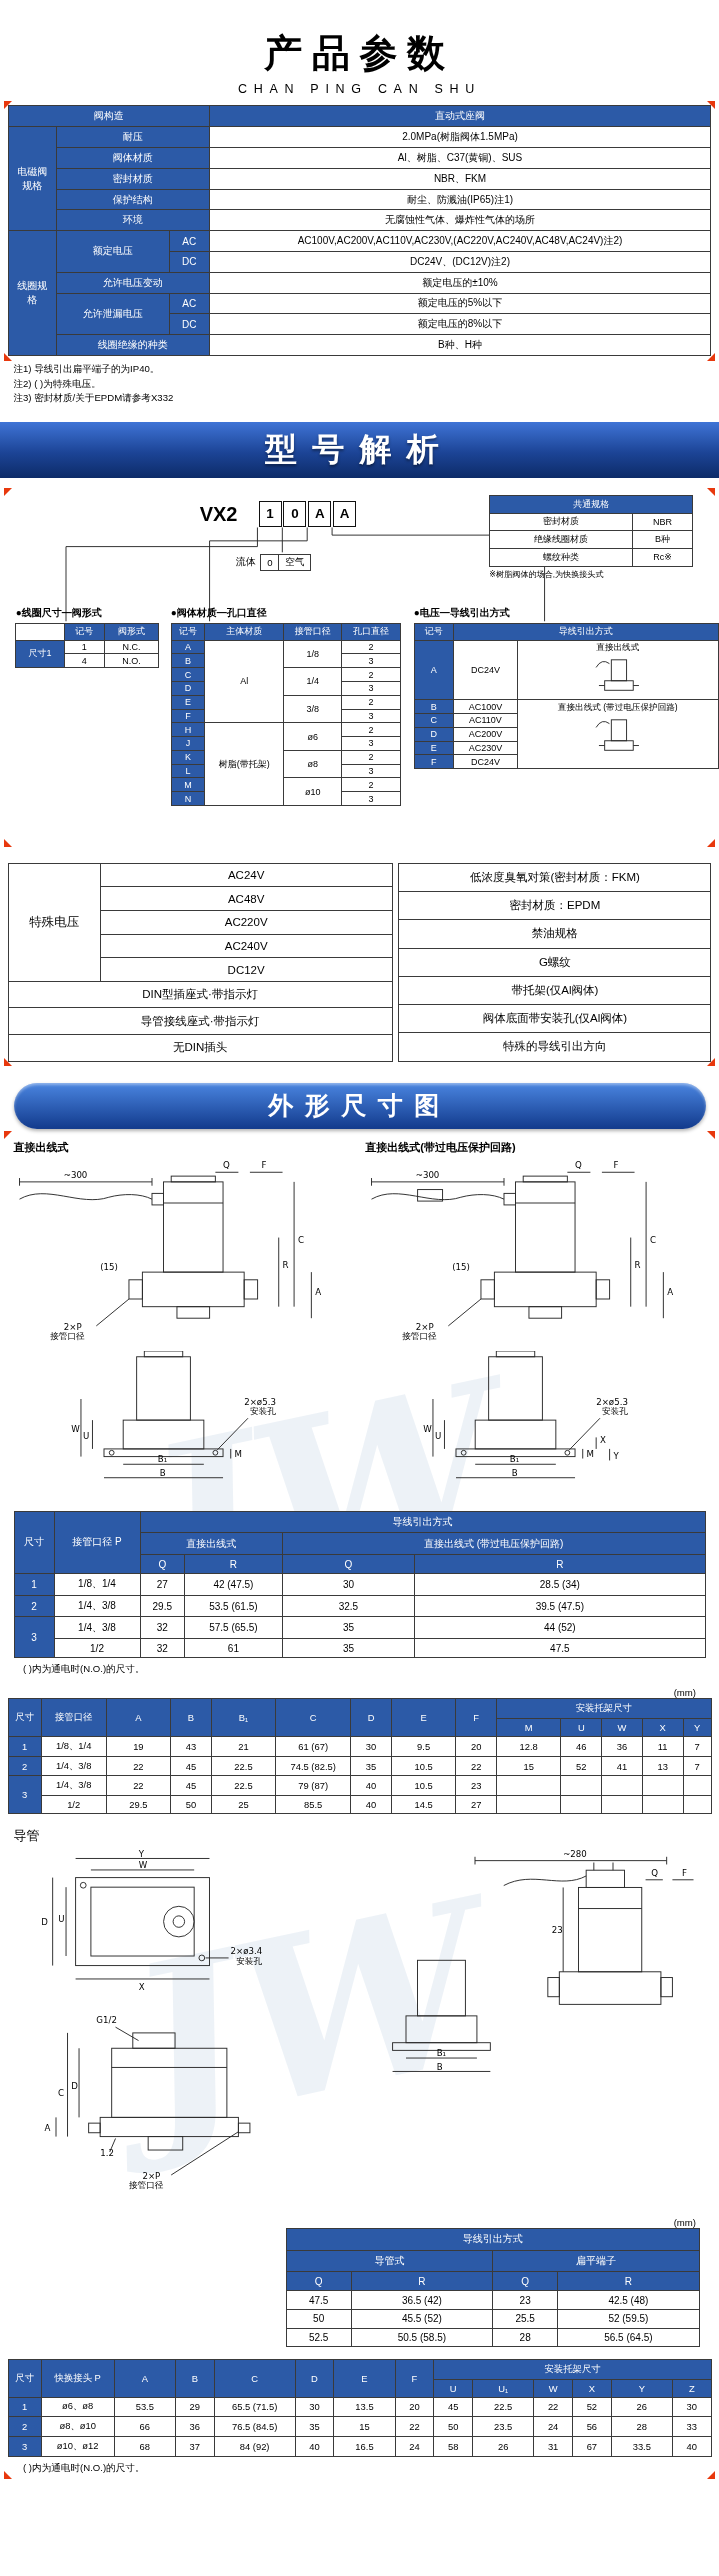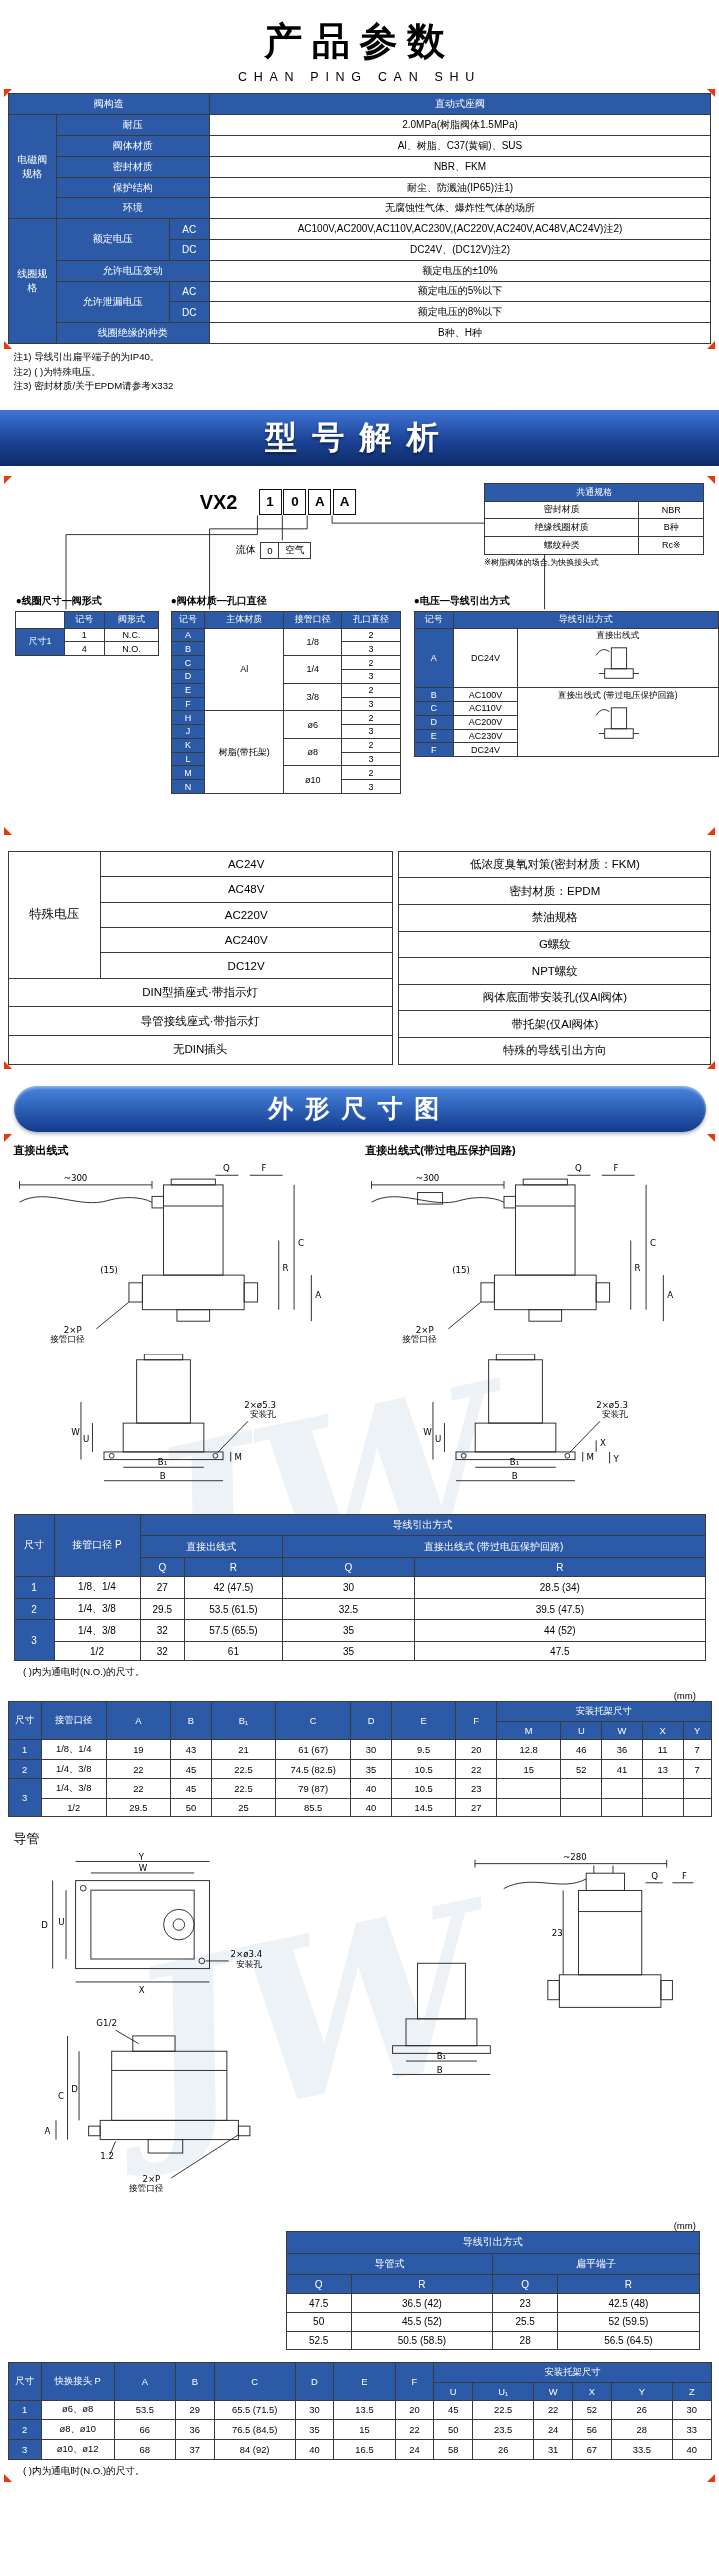--- a/index.html
+++ b/index.html
@@ -7,33 +7,33 @@
 .page{position:relative;width:719px;min-height:2576px;overflow:hidden;background:#fff}
 table{border-collapse:collapse;background:#fff}
 td,th{border:1px solid #3a3a3a;text-align:center;vertical-align:middle;font-weight:normal;padding:1.9px 2.9px}
 .bh{background:#2c5aa7;color:#fff}
 .sec{position:relative;margin:0 7.7px}
 .cm{position:absolute;width:0;height:0}
 .cm.tl{left:-3.8px;top:-4.8px;border-top:8.6px solid #e8380d;border-right:8.6px solid transparent}
 .cm.tr{right:-3.8px;top:-4.8px;border-top:8.6px solid #e8380d;border-left:8.6px solid transparent}
 .cm.bl{left:-3.8px;bottom:-4.8px;border-bottom:8.6px solid #e8380d;border-right:8.6px solid transparent}
 .cm.br{right:-3.8px;bottom:-4.8px;border-bottom:8.6px solid #e8380d;border-left:8.6px solid transparent}
-.titleblock{text-align:center;padding-top:16px;margin-bottom:9.6px}
+.titleblock{text-align:center;padding-top:28px;margin-bottom:9.6px}
 .title{font-size:38px;font-weight:bold;letter-spacing:9.6px}
 .subtitle{font-size:12.5px;color:#000000;letter-spacing:6.7px;margin-top:2.9px}
 .spectab{width:100%;font-size:10px}
 .spectab td{padding:2.9px 3.8px}
 .glabel{width:48px}
 .notes{font-size:9.6px;margin:5.8px 0 0 13.4px;line-height:1.55}
 .banner{margin:15.3px 0;height:56px;background:linear-gradient(180deg,#3f74d6 0%,#1c4496 55%,#0d2b68 100%);display:flex;align-items:center;justify-content:center;color:#fff;font-size:32px;font-weight:bold;letter-spacing:15.3px;text-shadow:0 1.9px 2.9px rgba(0,0,0,.45)}
 .model{position:relative;height:349px;margin:3.8px 7.7px 0}
 .code-row{position:absolute;left:192px;top:7.7px;display:flex;align-items:flex-start;z-index:2}
 .prefix{font-size:20px;font-weight:bold;margin-right:21px;line-height:26px}
 .cbox{width:23px;height:26px;border:1.9px solid #111;font-size:13.4px;font-weight:bold;display:flex;align-items:center;justify-content:center;margin-right:1.9px;background:#fff}
-.common{position:absolute;right:7px;top:1.9px;width:220px;z-index:2}
+.common{position:absolute;right:18px;top:1.9px;width:204px;z-index:2}
 .ctab{width:100%;font-size:9px}
 .ctab td{padding:1.9px 2.9px}
 .cnote{font-size:8.1px;margin-top:1.9px}
 .fluid{position:absolute;left:228px;top:61px;display:flex;align-items:center;z-index:2;background:#fff}
 .fluid-label{font-size:10px;margin-right:4.8px}
 .ftab{font-size:9.6px}
 .ftab td{padding:1px 5.8px}
 .connectors{position:absolute;left:0;top:0;width:719px;height:134px;z-index:1}
 .mh{position:absolute;top:113px;font-size:10px;font-weight:bold;z-index:2}
 .mh1{left:8px}.mh2{left:163px}.mh3{left:406px}
@@ -400,27 +400,24 @@
           <tr>
             <td>密封材质：EPDM</td>
           </tr>
           <tr>
             <td>禁油规格</td>
           </tr>
           <tr>
             <td>G螺纹</td>
           </tr>
           <tr>
-            <td>NPT螺纹</td>
+            <td>带托架(仅Al阀体)</td>
           </tr>
           <tr>
             <td>阀体底面带安装孔(仅Al阀体)</td>
-          </tr>
-          <tr>
-            <td>带托架(仅Al阀体)</td>
           </tr>
           <tr>
             <td>特殊的导线引出方向</td>
           </tr>
         </tbody>
     </table>
   </div>
 
   <div class="capsule">外形尺寸图</div>
 

